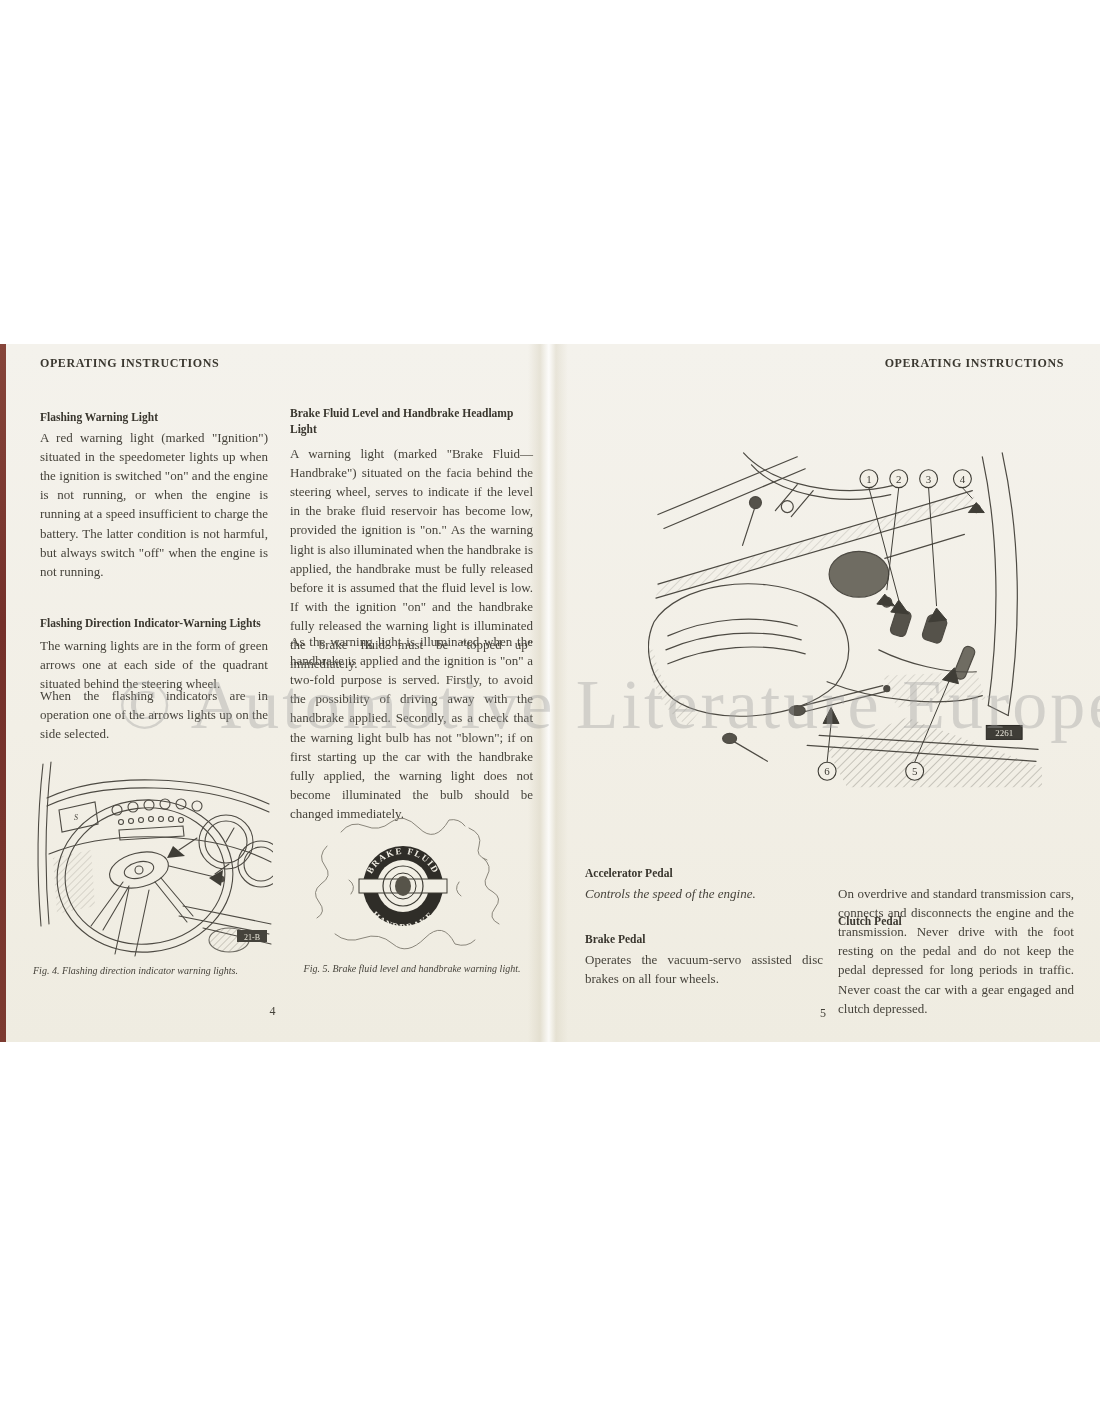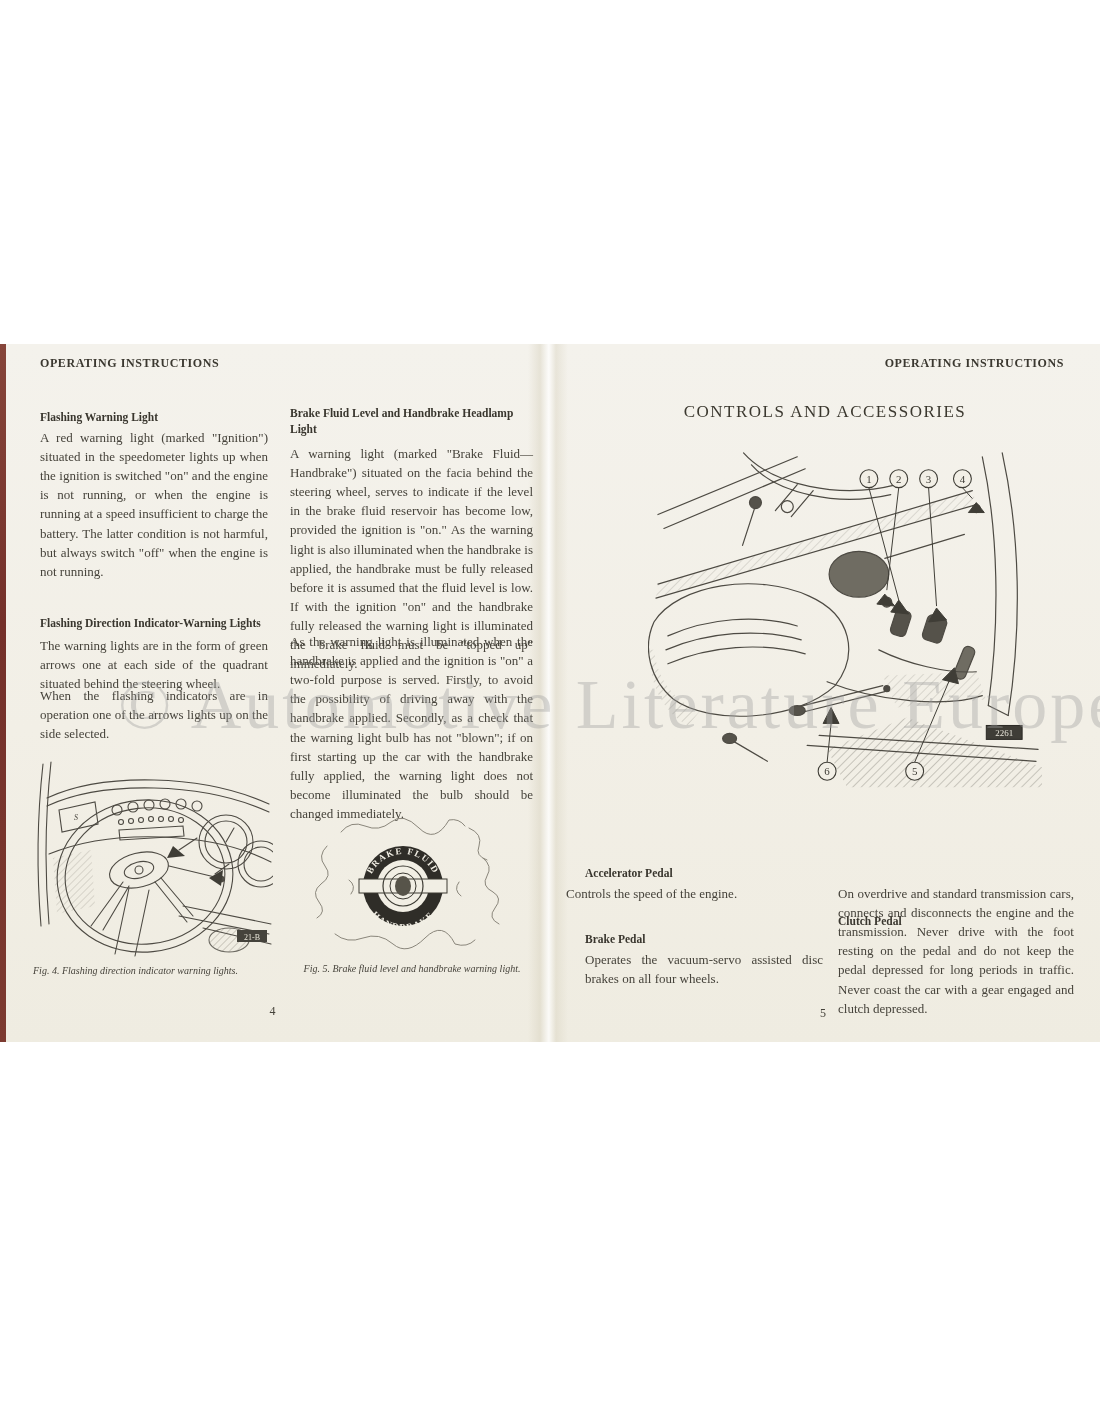--- a/index.html
+++ b/index.html
@@ -165,21 +165,20 @@
     <text font-size="9" font-weight="bold" fill="#f2efe5" letter-spacing="1.5">
       <textPath href="#arcBot" startOffset="50%" text-anchor="middle">HANDBRAKE</textPath>
     </text>
   </svg>
   <div class="caption" style="left:288px;top:618px;width:248px;text-align:center;">Fig.  5.   Brake fluid level and handbrake warning light.</div>
 
   <div class="pagenum" style="left:0;top:660px;width:545px;">4</div>
 
   <div class="hdr" style="right:36px;">OPERATING INSTRUCTIONS</div>
 
-  <div class="page-title" style="left:585px;top:58px;width:480px;">CONTROLS AND ACCESSORIES</div>
 
   <svg style="left:648px;top:106px;" width="398" height="338" viewBox="0 0 400 338">
     <defs>
       <pattern id="h6" width="6" height="6" patternUnits="userSpaceOnUse" patternTransform="rotate(45)">
         <line x1="0" y1="0" x2="0" y2="6" stroke="#726f65" stroke-width="0.9"></line>
       </pattern>
     </defs>
     <g stroke="#4d4a43" stroke-width="1.2" fill="none" stroke-linecap="round">
       <path d="M 10,64 L 150,6"></path>
         <path d="M 16,78 L 158,18"></path>
@@ -249,21 +248,21 @@
       <circle cx="268" cy="322" r="9" fill="#f2efe6" stroke="#3f3d36" stroke-width="1.1"></circle>
       <text x="268" y="326" font-size="11" text-anchor="middle" fill="#3c3a34">5</text>
       <circle cx="180" cy="322" r="9" fill="#f2efe6" stroke="#3f3d36" stroke-width="1.1"></circle>
       <text x="180" y="326" font-size="11" text-anchor="middle" fill="#3c3a34">6</text>
     </g>
     <rect x="340" y="276" width="36" height="14" fill="#3f3d37" stroke="#2a2824"></rect>
     <text x="358" y="287" font-size="9" fill="#e8e5da" text-anchor="middle">2261</text>
   </svg>
 
   <div class="sec-title" style="left:585px;top:522px;width:238px;">Accelerator Pedal</div>
-  <div class="body-text ind" style="left:566px;top:540px;width:238px;">Controls the speed of the engine.</div>
+  <div class="body-text ind" style="left:585px;top:540px;width:238px;font-style:italic;">Controls the speed of the engine.</div>
 
   <div class="sec-title" style="left:585px;top:588px;width:238px;">Brake Pedal</div>
   <div class="body-text ind" style="left:585px;top:606px;width:238px;">Operates the vacuum-servo assisted disc brakes on all four wheels.</div>
 
   <div class="sec-title" style="left:838px;top:522px;width:236px;margin-top:48px;">Clutch Pedal</div>
   <div class="body-text ind" style="left:838px;top:540px;width:236px;">On overdrive and standard transmission cars, connects and disconnects the engine and the transmission.  Never drive with the foot resting on the pedal and do not keep the pedal depressed for long periods in traffic. Never coast the car with a gear engaged and clutch depressed.</div>
 
   <div class="pagenum" style="left:553px;top:662px;width:540px;">5</div>
 
   <div class="watermark">© Automotive Literature Europe</div>

